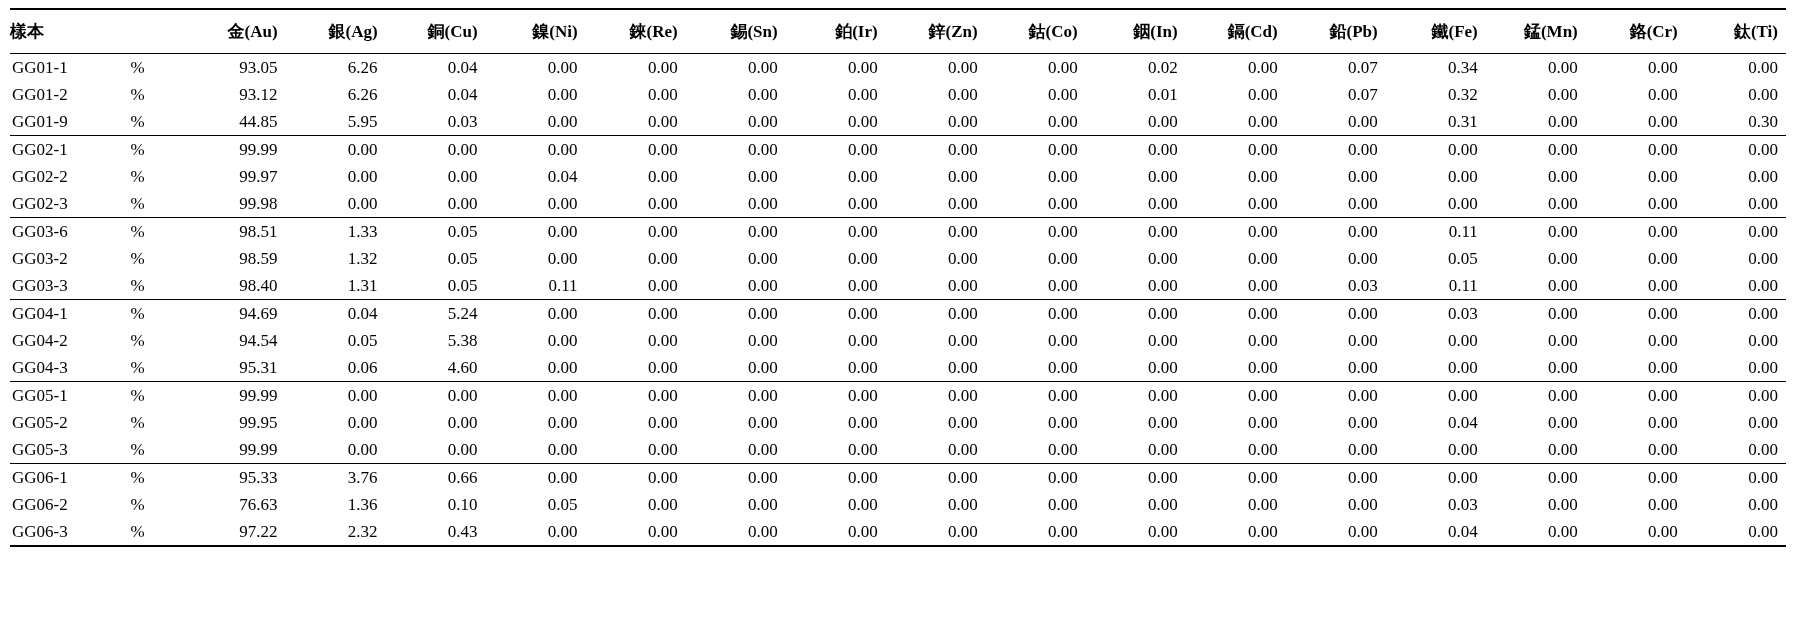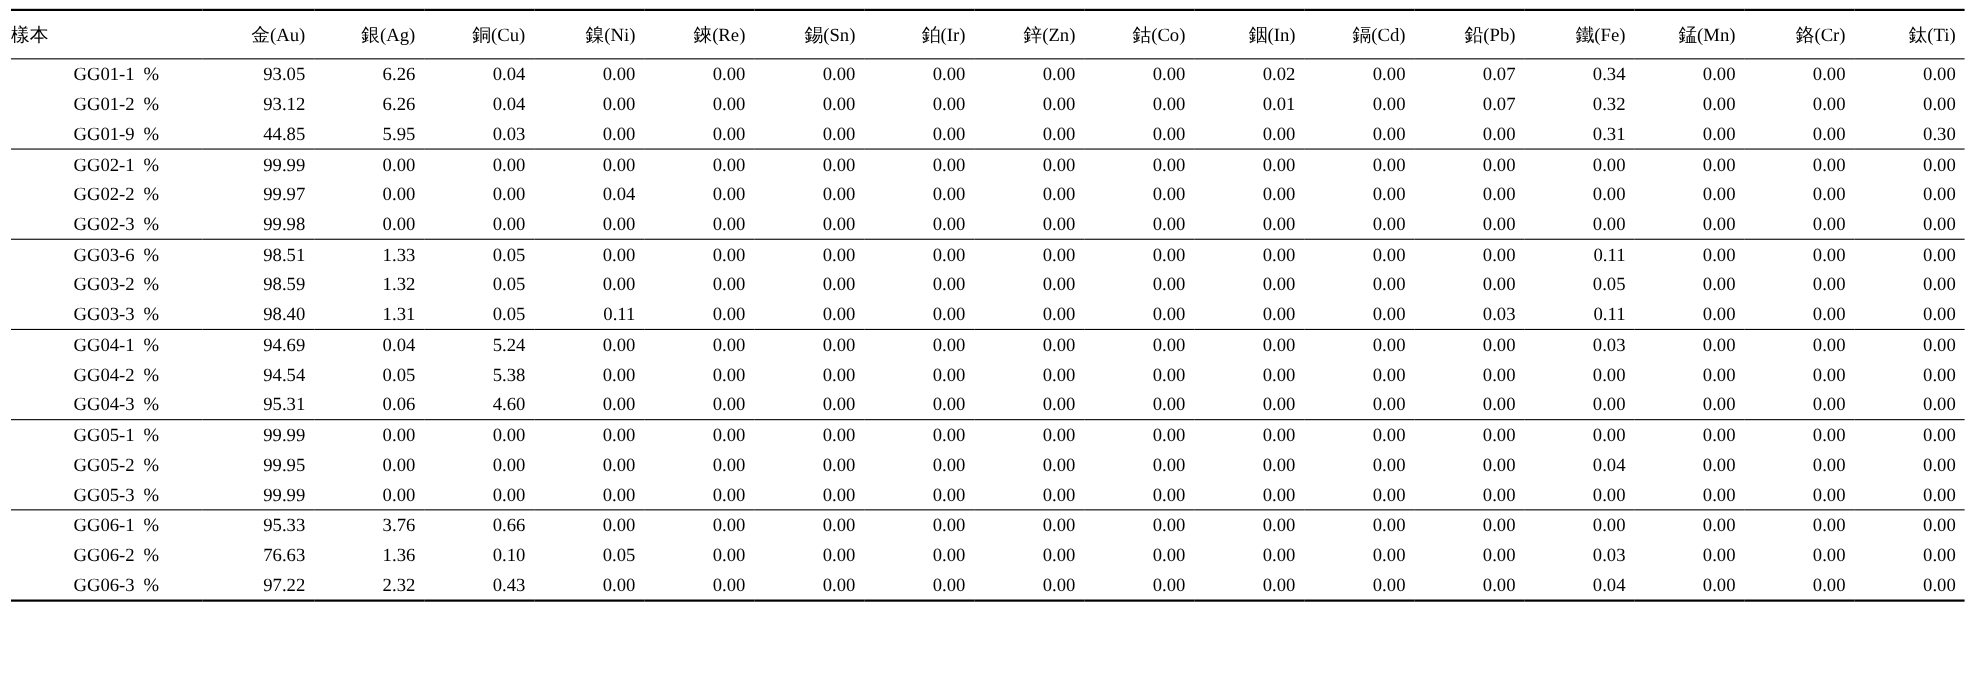--- a/index.html
+++ b/index.html
@@ -19,42 +19,42 @@
     box-sizing: border-box;
     width: 1796px;
   }
   table.data-table {
     border-collapse: collapse;
     width: 1776px;
     table-layout: fixed;
     font-size: 17px;
   }
   table.data-table thead th {
-    font-weight: normal;
+    font-weight: bold;
     text-align: right;
     vertical-align: bottom;
     padding: 16px 8px 10px 0;
     white-space: nowrap;
   }
   thead tr.head-row th {
     border-top: 2.2px solid #000;
     border-bottom: 1.1px solid #000;
     padding-top: 10px;
   }
   th.col-sample {
     text-align: left !important;
     padding-left: 2px;
     width: 118px;
   }
   th.col-unit {
     width: 52px;
     text-align: left !important;
   }
   td.cell-sample {
-    text-align: right;
+    text-align: left;
     padding-left: 2px;
     white-space: nowrap;
   }
   td.cell-unit {
     text-align: left;
   }
   td {
     text-align: right;
     padding: 3.5px 8px 3.5px 0;
     white-space: nowrap;

